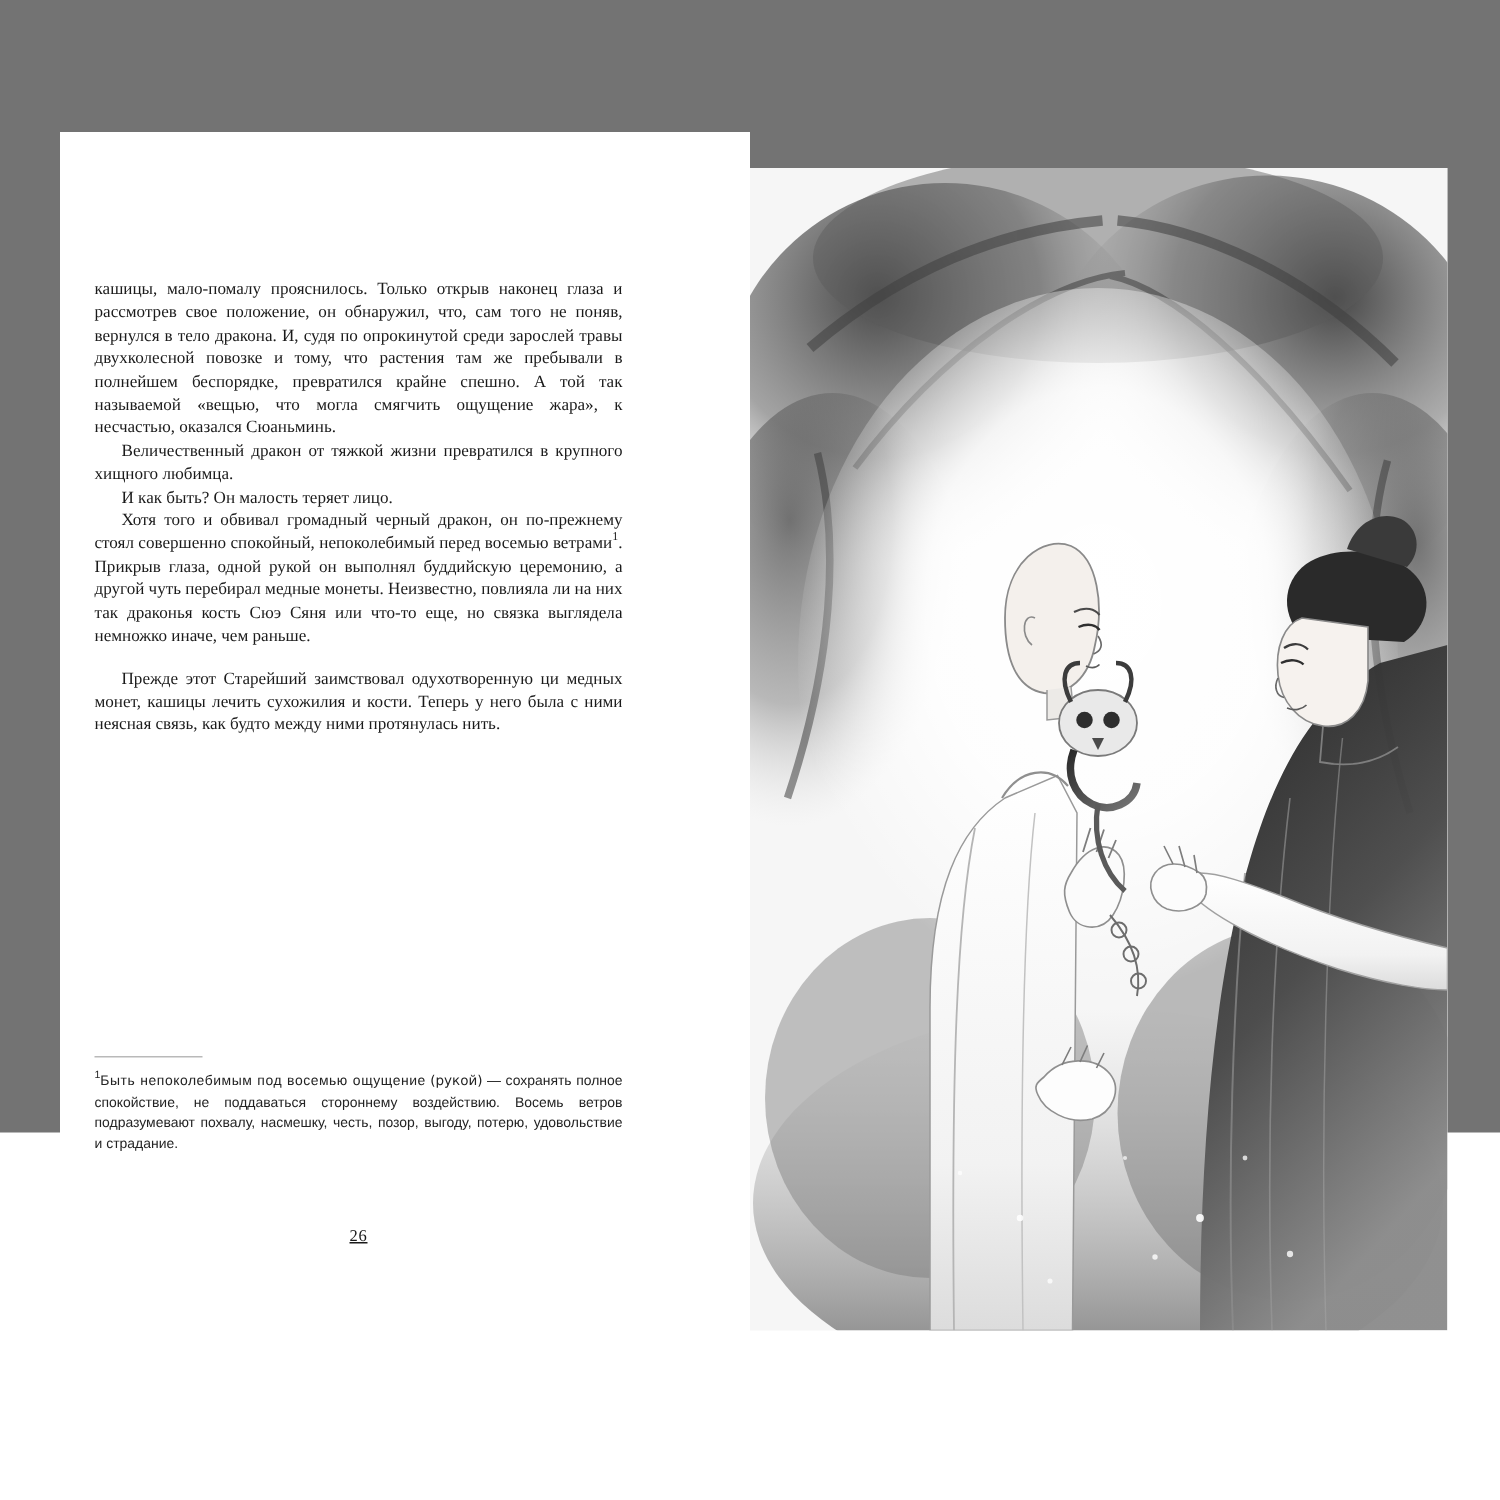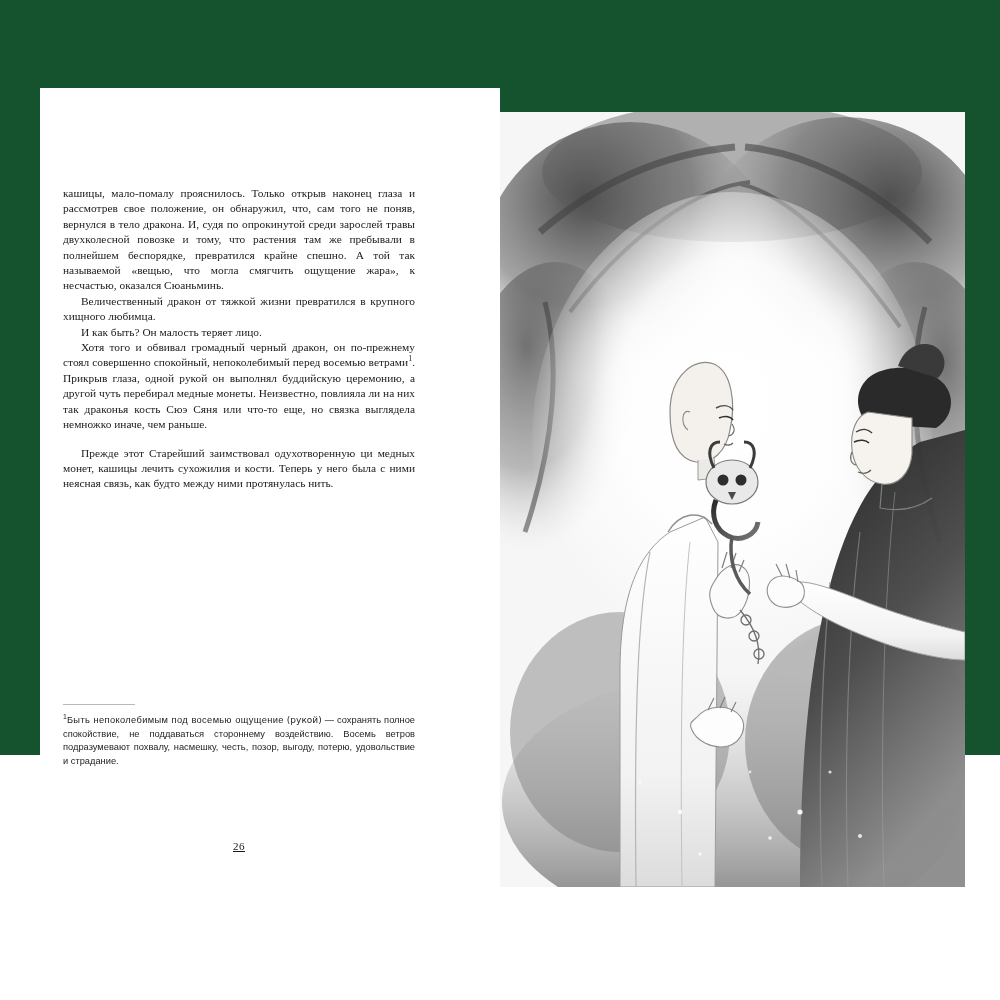--- a/index.html
+++ b/index.html
@@ -12,21 +12,21 @@
   }
   body {
     font-family: "Liberation Serif", serif;
   }
 
   .spread {
     position: absolute;
     left: 0; top: 0;
     width: 1000px;
     height: 755px;
-    background: #14532d;
+    background: #737373;
   }
 
   
   .page-left {
     position: absolute;
     left: 40px;
     top: 88px;
     width: 460px;
     height: 820px;
     background: #ffffff;
@@ -83,21 +83,21 @@
     line-height: 0;
   }
   .footnote .cjk { font-family: "DejaVu Sans", sans-serif; font-size: 9px; }
   .footnote .fn-first {
     letter-spacing: 0.35px;
   }
 
   .page-number {
     position: absolute;
     left: 193px;
-    top: 752px;
+    top: 730px;
     font-family: "Liberation Serif", serif;
     font-size: 11px;
     color: #1a1a1a;
     letter-spacing: 0.5px;
     text-decoration: underline;
   }
 
   
   .page-right {
     position: absolute;

